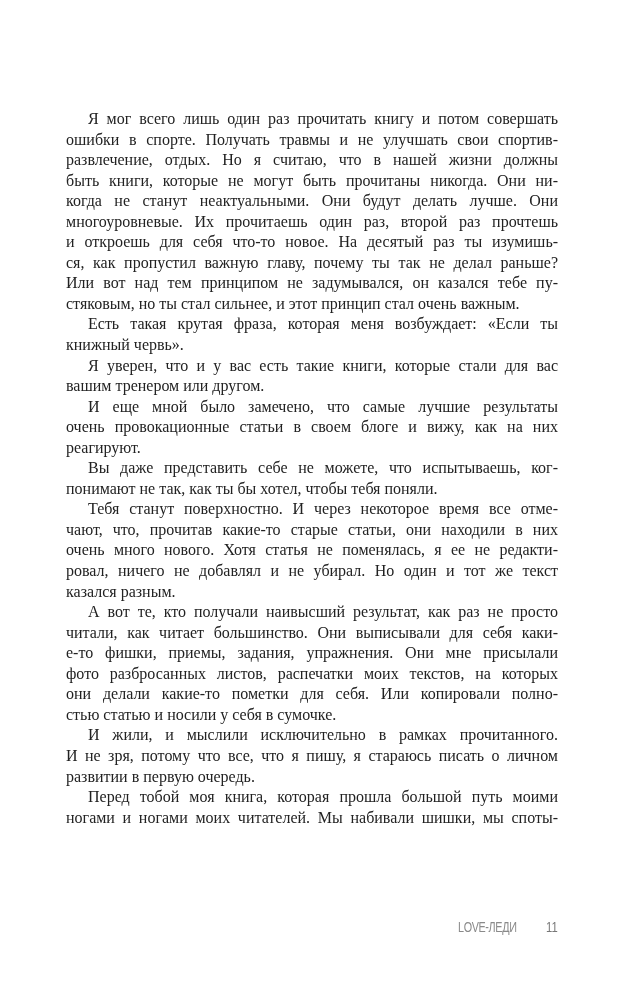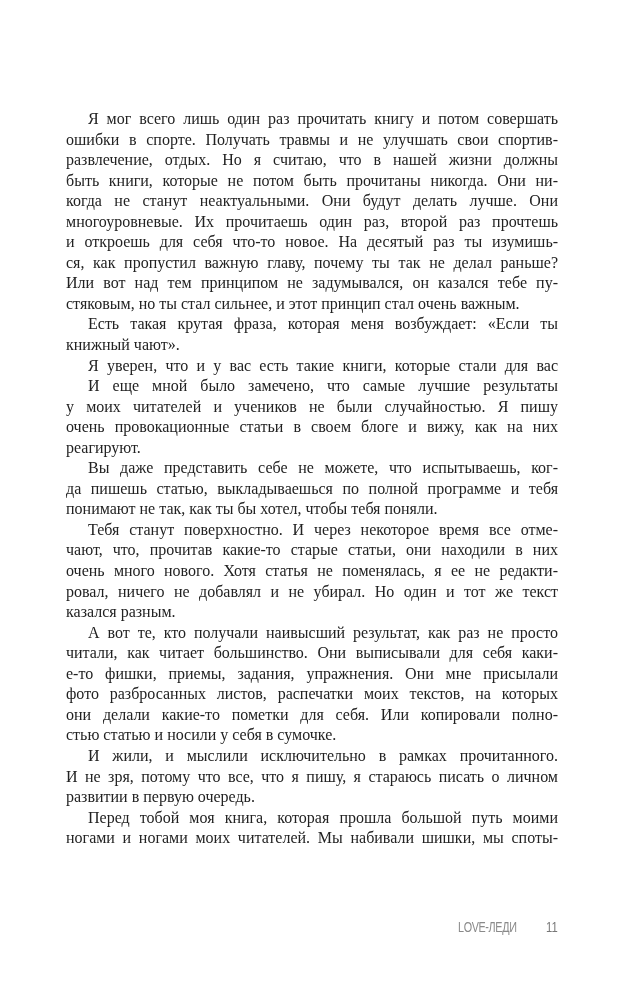--- a/index.html
+++ b/index.html
@@ -75,36 +75,35 @@
     }
   </style>
 </head>
 <body>
 
 <div class="page">
   <div class="text-block" id="text-block">
       <span class="line indent">Я мог всего лишь один раз прочитать книгу и потом совершать</span>
       <span class="line">ошибки в спорте. Получать травмы и не улучшать свои спортив-</span>
       <span class="line">развлечение, отдых. Но я считаю, что в нашей жизни должны</span>
-      <span class="line">быть книги, которые не потом быть прочитаны никогда. Они ни-</span>
+      <span class="line">быть книги, которые не могут быть прочитаны никогда. Они ни-</span>
       <span class="line">когда не станут неактуальными. Они будут делать лучше. Они</span>
       <span class="line">многоуровневые. Их прочитаешь один раз, второй раз прочтешь</span>
       <span class="line">и откроешь для себя что-то новое. На десятый раз ты изумишь-</span>
       <span class="line">ся, как пропустил важную главу, почему ты так не делал раньше?</span>
       <span class="line">Или вот над тем принципом не задумывался, он казался тебе пу-</span>
       <span class="line last">стяковым, но ты стал сильнее, и этот принцип стал очень важным.</span>
       <span class="line indent">Есть такая крутая фраза, которая меня возбуждает: «Если ты</span>
-      <span class="line last">книжный чают».</span>
+      <span class="line last">книжный червь».</span>
       <span class="line indent">Я уверен, что и у вас есть такие книги, которые стали для вас</span>
+      <span class="line last">вашим тренером или другом.</span>
       <span class="line indent">И еще мной было замечено, что самые лучшие результаты</span>
-      <span class="line">у моих читателей и учеников не были случайностью. Я пишу</span>
       <span class="line">очень провокационные статьи в своем блоге и вижу, как на них</span>
       <span class="line last">реагируют.</span>
       <span class="line indent">Вы даже представить себе не можете, что испытываешь, ког-</span>
-      <span class="line">да пишешь статью, выкладываешься по полной программе и тебя</span>
       <span class="line last">понимают не так, как ты бы хотел, чтобы тебя поняли.</span>
       <span class="line indent">Тебя станут поверхностно. И через некоторое время все отме-</span>
       <span class="line">чают, что, прочитав какие-то старые статьи, они находили в них</span>
       <span class="line">очень много нового. Хотя статья не поменялась, я ее не редакти-</span>
       <span class="line">ровал, ничего не добавлял и не убирал. Но один и тот же текст</span>
       <span class="line last">казался разным.</span>
       <span class="line indent">А вот те, кто получали наивысший результат, как раз не просто</span>
       <span class="line">читали, как читает большинство. Они выписывали для себя каки-</span>
       <span class="line">е-то фишки, приемы, задания, упражнения. Они мне присылали</span>
       <span class="line">фото разбросанных листов, распечатки моих текстов, на которых</span>

